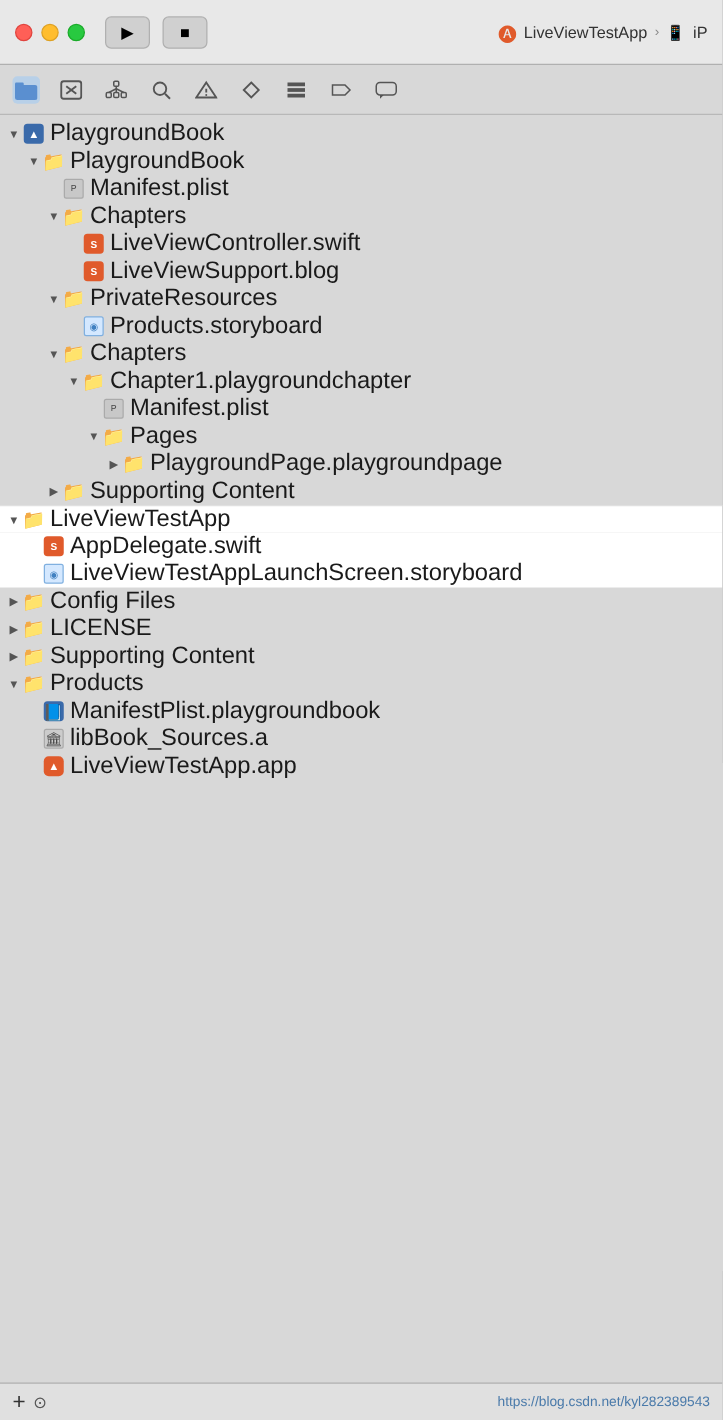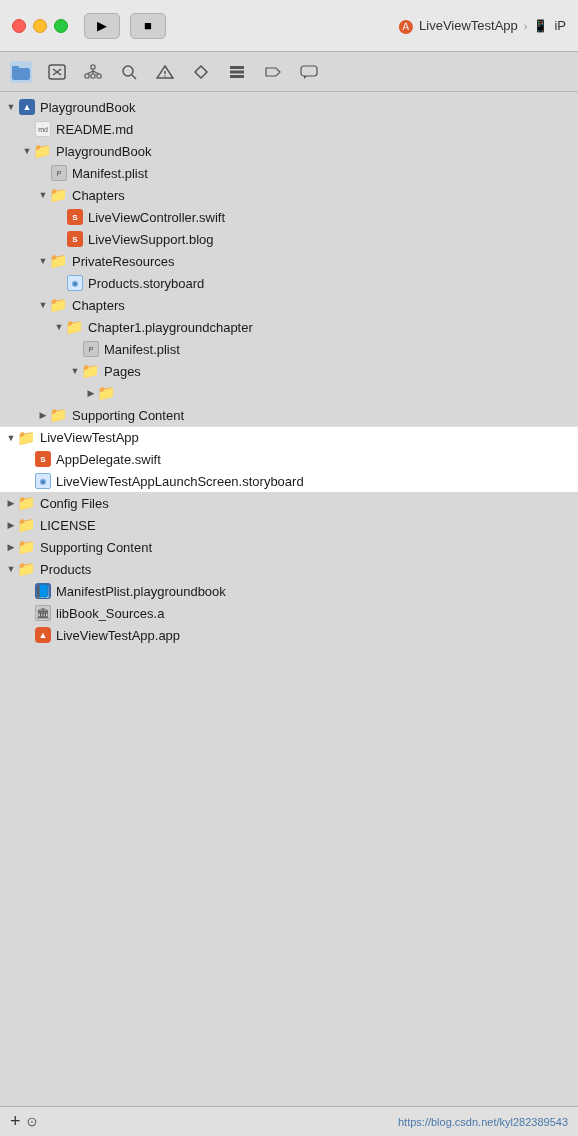--- a/index.html
+++ b/index.html
@@ -133,21 +133,21 @@
       width: 18px;
       height: 16px;
       display: inline-flex;
       align-items: center;
       justify-content: center;
       flex-shrink: 0;
       margin-right: 4px;
       font-size: 14px;
     }
     .item-label {
-      font-size: 13px;
+      font-size: 19px;
       color: #1a1a1a;
     }
 
     
     .icon-folder { color: #e8c04a; font-size: 15px; }
     .icon-folder-blue { color: #5a8fd0; font-size: 15px; }
     .icon-swift {
       width: 16px;
       height: 16px;
       background: #e05a2b;
@@ -358,28 +358,20 @@
 <div class="tree-item">
       <span class="indent" style="width: 4px;"></span>
       <span class="disclosure open"></span>
       <span class="item-icon">
         <span class="icon-playgroundbook">▲</span>
       </span>
       <span class="item-label">PlaygroundBook</span>
     </div>
     <div class="tree-item">
       <span class="indent" style="width: 20px;"></span>
-      <span class="disclosure none"></span>
-      <span class="item-icon">
-        <span class="icon-readme">md</span>
-      </span>
-      <span class="item-label">README.md</span>
-    </div>
-    <div class="tree-item">
-      <span class="indent" style="width: 20px;"></span>
       <span class="disclosure open"></span>
       <span class="item-icon">
         <span class="icon-folder">📁</span>
       </span>
       <span class="item-label">PlaygroundBook</span>
     </div>
     <div class="tree-item">
       <span class="indent" style="width: 36px;"></span>
       <span class="disclosure none"></span>
       <span class="item-icon">
@@ -458,20 +450,21 @@
         <span class="icon-folder">📁</span>
       </span>
       <span class="item-label">Pages</span>
     </div>
     <div class="tree-item">
       <span class="indent" style="width: 84px;"></span>
       <span class="disclosure closed"></span>
       <span class="item-icon">
         <span class="icon-folder-blue" style="color: rgb(90, 143, 208);">📁</span>
       </span>
+      <span class="item-label">PlaygroundPage.playgroundpage</span>
     </div>
     <div class="tree-item">
       <span class="indent" style="width: 36px;"></span>
       <span class="disclosure closed"></span>
       <span class="item-icon">
         <span class="icon-folder">📁</span>
       </span>
       <span class="item-label">Supporting Content</span>
     </div>
     <div class="tree-item selected selected-group" style="background: rgb(255, 255, 255); border-top: 1px solid rgb(224, 224, 224);">

